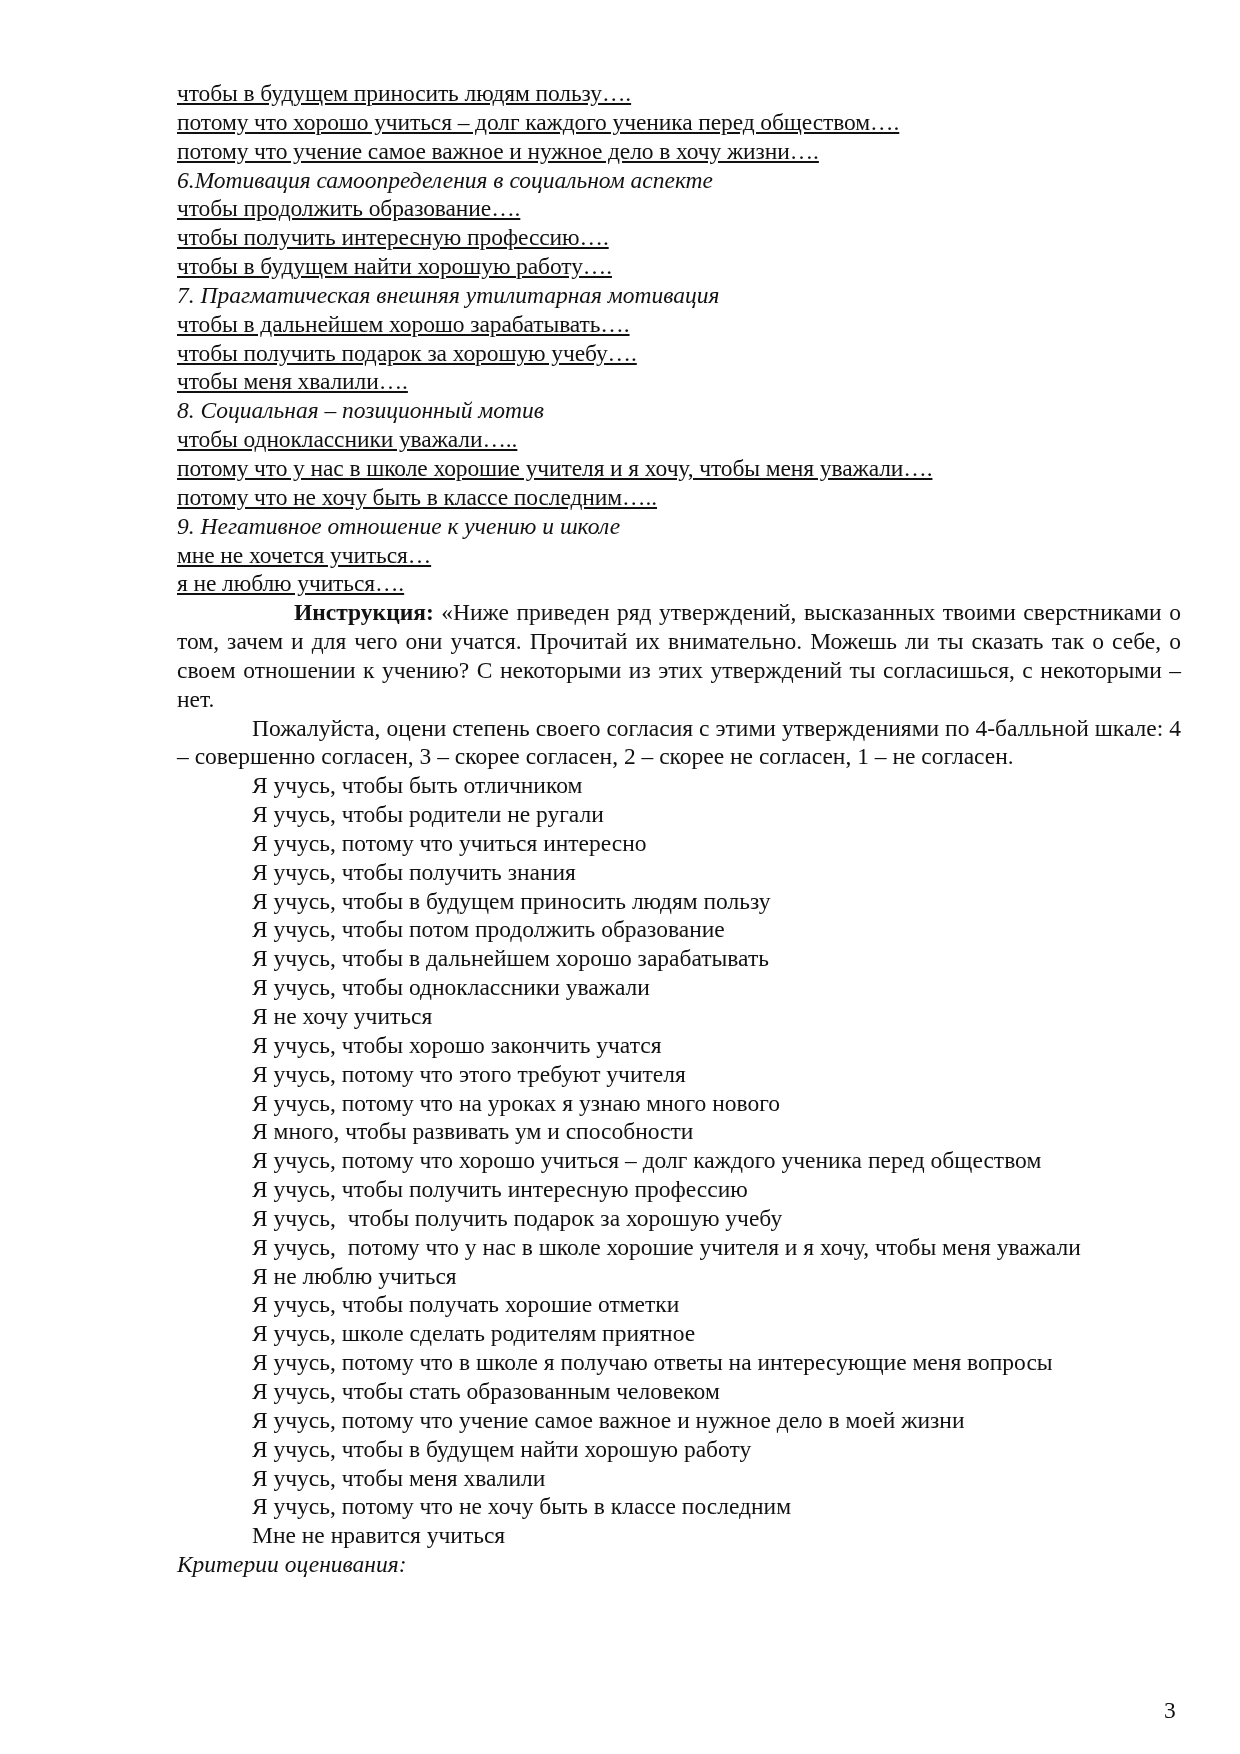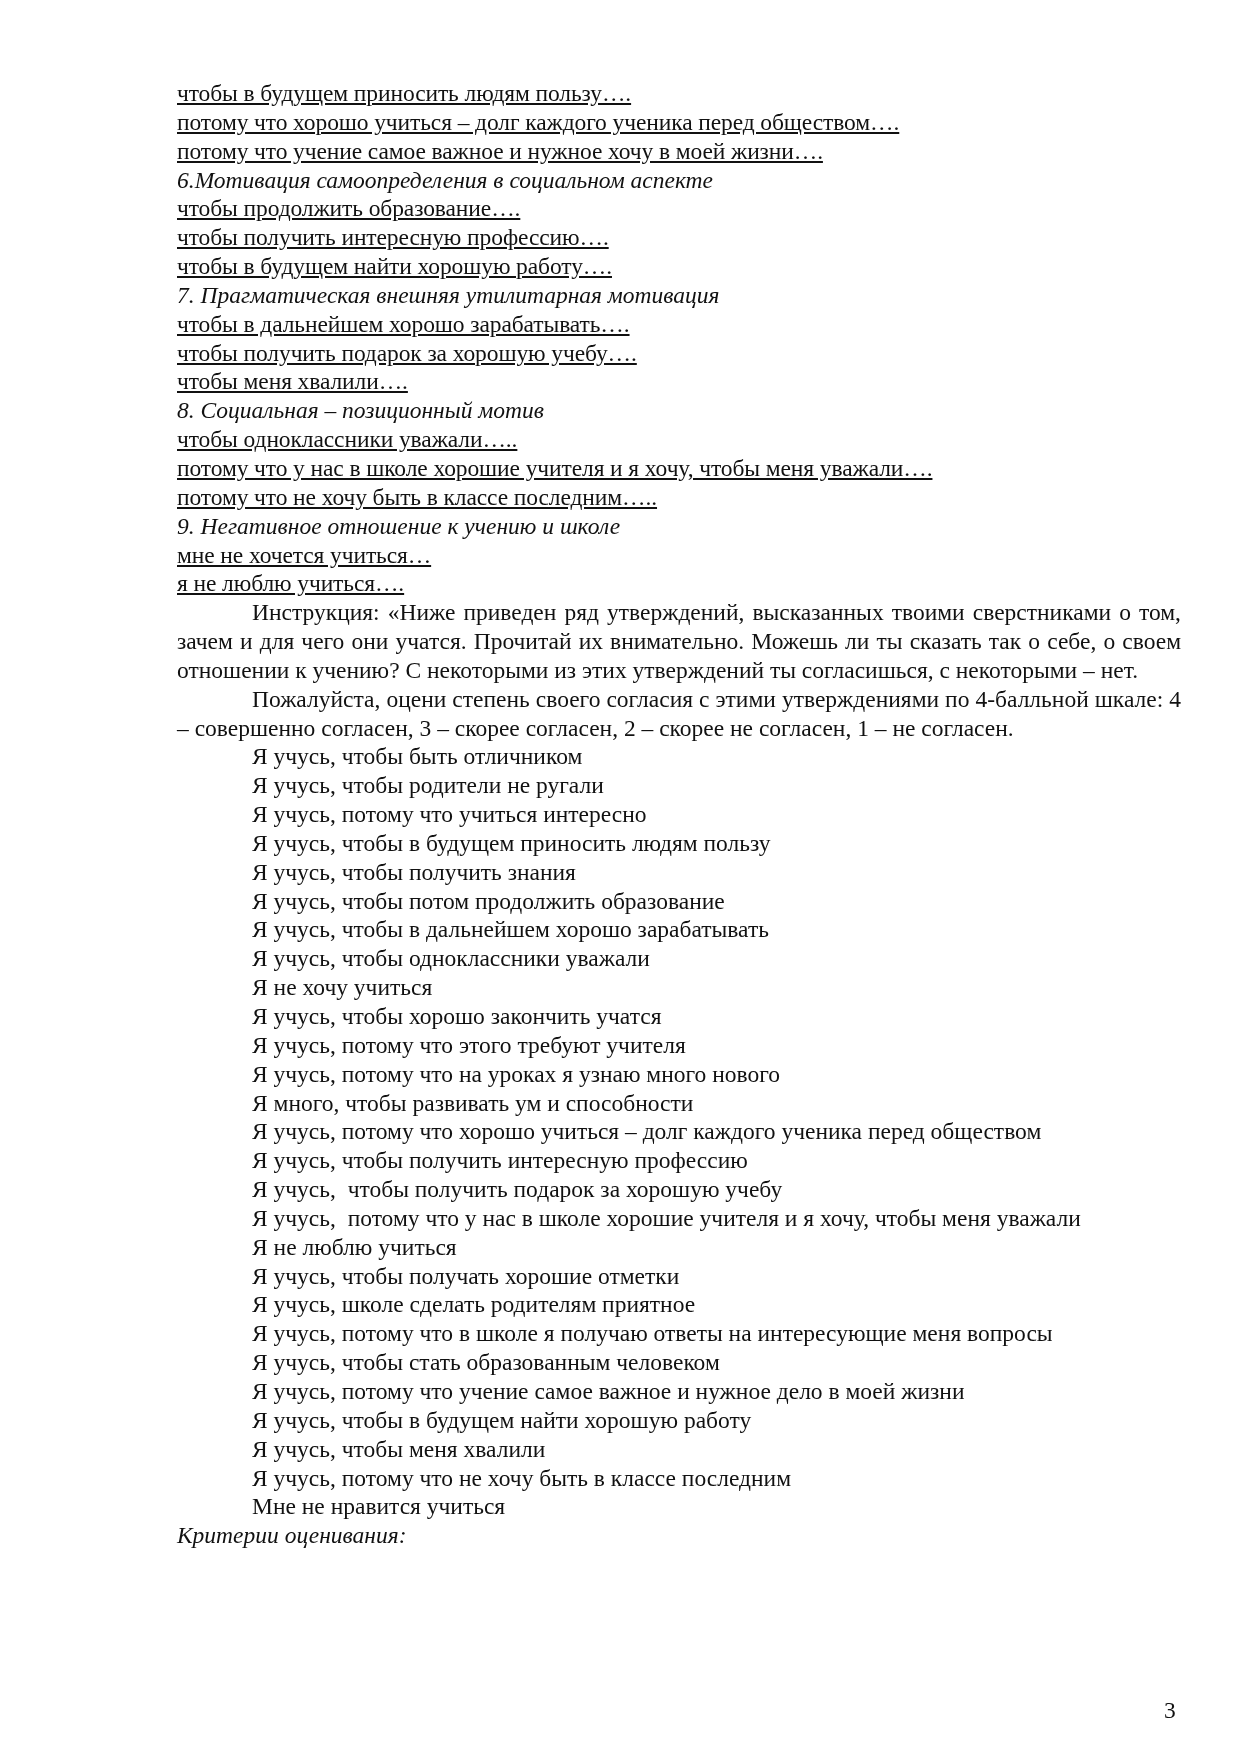--- a/index.html
+++ b/index.html
@@ -34,21 +34,22 @@
       font-style: italic;
       white-space: nowrap;
       display: block;
     }
     .para {
       display: block;
       text-align: justify;
       text-indent: 75px;
     }
     .para .lead {
-      font-weight: normal;
+      font-weight: bold;
+      margin-left: 42px;
     }
     .stmt {
       display: block;
       padding-left: 75px;
       white-space: pre;
     }
     .page-number {
       position: absolute;
       left: 1164px;
       top: 1696px;
@@ -56,21 +57,21 @@
       line-height: 28px;
     }
   </style>
 </head>
 <body>
 
 <div class="page">
 
   <span class="line">чтобы в будущем приносить людям пользу….</span>
   <span class="line">потому что хорошо учиться – долг каждого ученика перед обществом….</span>
-  <span class="line">потому что учение самое важное и нужное хочу в моей жизни….</span>
+  <span class="line">потому что учение самое важное и нужное дело в хочу жизни….</span>
 
   <span class="heading">6.Мотивация самоопределения в социальном аспекте</span>
   <span class="line">чтобы продолжить образование….</span>
   <span class="line">чтобы получить интересную профессию….</span>
   <span class="line">чтобы в будущем найти хорошую работу….</span>
 
   <span class="heading">7. Прагматическая внешняя утилитарная мотивация</span>
   <span class="line">чтобы в дальнейшем хорошо зарабатывать….</span>
   <span class="line">чтобы получить подарок за хорошую учебу….</span>
   <span class="line">чтобы меня хвалили….</span>
@@ -85,22 +86,22 @@
   <span class="line">я не люблю учиться….</span>
 
   <span class="para"><span class="lead">Инструкция:</span><span> «Ниже приведен ряд утверждений, высказанных твоими сверстниками о том, зачем и для чего они учатся. Прочитай их внимательно. Можешь ли ты сказать так о себе, о своем отношении к учению? С некоторыми из этих утверждений ты согласишься, с некоторыми – нет.</span></span>
 
   <span class="para">Пожалуйста, оцени степень своего согласия с этими утверждениями по 4-балльной шкале: 4 – совершенно согласен, 3 – скорее согласен, 2 – скорее не согласен, 1 – не согласен.</span>
 
   <div>
     <span class="stmt">Я учусь, чтобы быть отличником</span>
     <span class="stmt">Я учусь, чтобы родители не ругали</span>
     <span class="stmt">Я учусь, потому что учиться интересно</span>
+    <span class="stmt">Я учусь, чтобы получить знания</span>
     <span class="stmt">Я учусь, чтобы в будущем приносить людям пользу</span>
-    <span class="stmt">Я учусь, чтобы получить знания</span>
     <span class="stmt">Я учусь, чтобы потом продолжить образование</span>
     <span class="stmt">Я учусь, чтобы в дальнейшем хорошо зарабатывать</span>
     <span class="stmt">Я учусь, чтобы одноклассники уважали</span>
     <span class="stmt">Я не хочу учиться</span>
     <span class="stmt">Я учусь, чтобы хорошо закончить учатся</span>
     <span class="stmt">Я учусь, потому что этого требуют учителя</span>
     <span class="stmt">Я учусь, потому что на уроках я узнаю много нового</span>
     <span class="stmt">Я много, чтобы развивать ум и способности</span>
     <span class="stmt">Я учусь, потому что хорошо учиться – долг каждого ученика перед обществом</span>
     <span class="stmt">Я учусь, чтобы получить интересную профессию</span>

